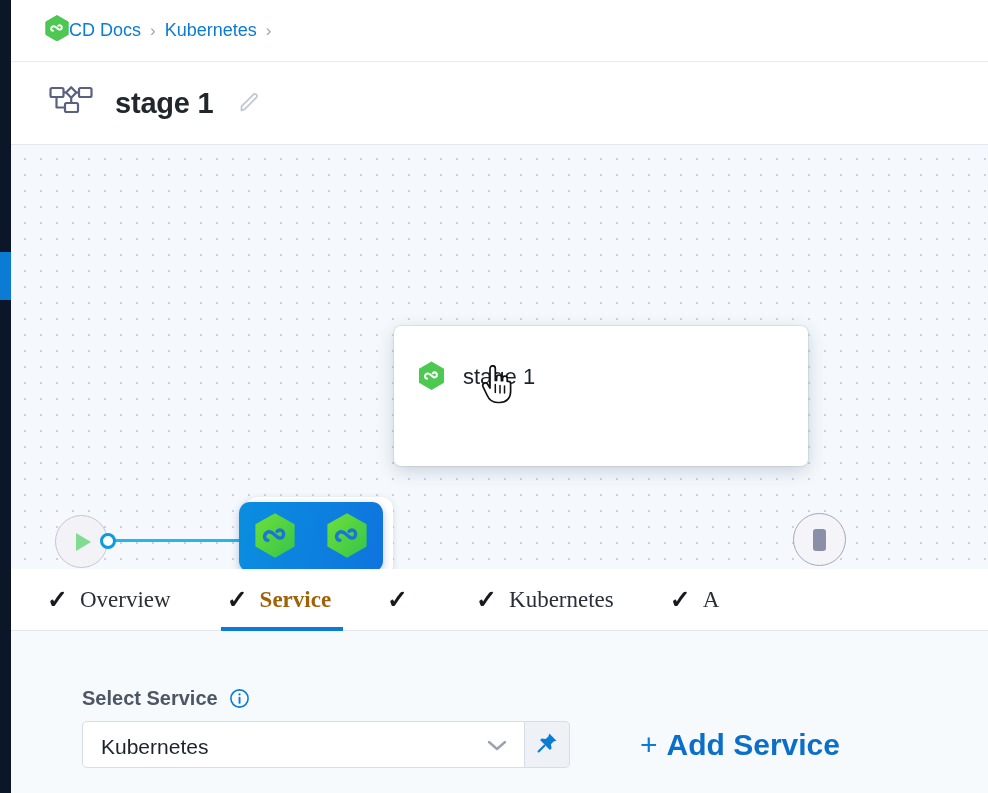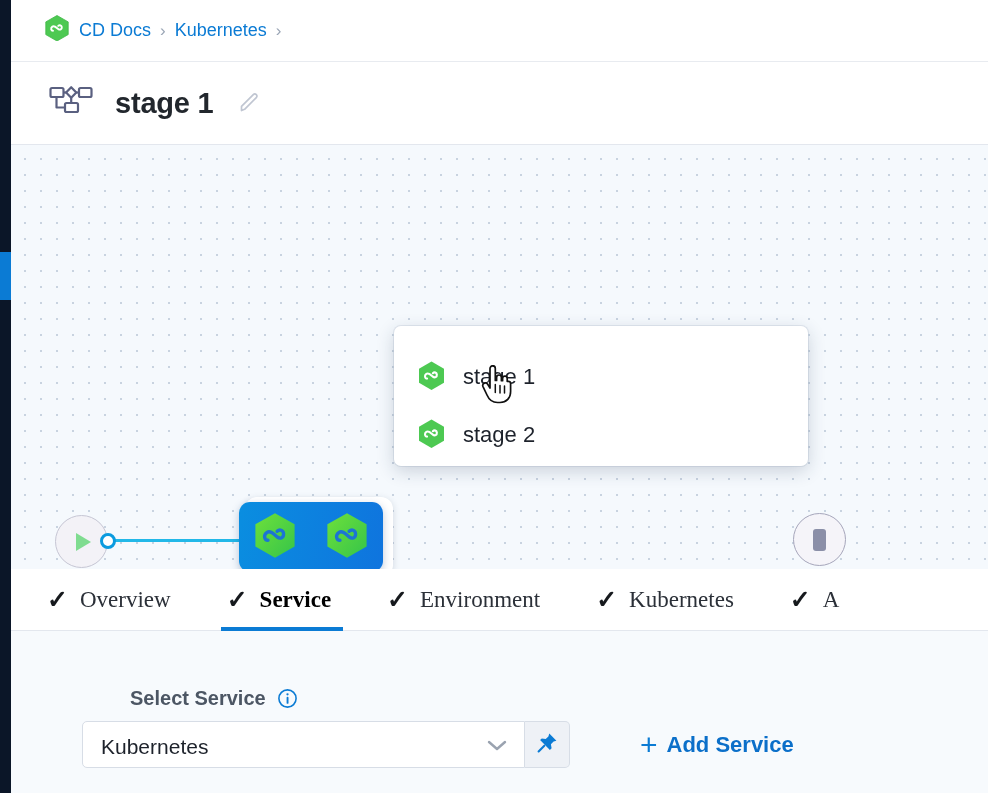--- a/index.html
+++ b/index.html
@@ -265,21 +265,21 @@
     margin-right: 12px;
     line-height: 1;
     font-weight: bold;
   }
   .tab-label {
     font-size: 23px;
     color: #2b3038;
     font-family: Liberation Serif, serif;
   }
   .tab.active .tab-label {
-    color: #000000;
+    color: #a16207;
     font-weight: bold;
   }
   .tab.active::after {
     content: "";
     position: absolute;
     left: -6px; right: -12px;
     bottom: -1px;
     height: 4px;
     background: #0b7bd4;
   }
@@ -291,21 +291,20 @@
     width: 977px;
     height: 162px;
     background: #f7fafd;
   }
   .field-label-row {
     position: absolute;
     left: 71px;
     top: 56px;
     display: flex;
     align-items: center;
-    margin-left: 48px;
   }
   .field-label {
     font-size: 20px;
     color: #4c5664;
     font-weight: bold;
   }
   .info-icon {
     margin-left: 11px;
     display: flex;
     align-items: center;
@@ -355,42 +354,42 @@
     cursor: pointer;
   }
   .plus-glyph {
     font-size: 30px;
     color: #0b7bd4;
     line-height: 1;
     margin-right: 9px;
     font-weight: 500;
   }
   .add-service-label {
-    font-size: 22px;
+    font-size: 30px;
     font-weight: bold;
     color: #0b6fc9;
   }
 </style>
 </head>
 <body>
 
 <div class="left-rail">
   <div class="left-rail-accent"></div>
 </div>
 
 <div class="breadcrumb-bar">
   <div class="crumb">
     <span class="hex">
       <svg width="24" height="26" viewBox="0 0 24 26">
         <polygon points="12,0.5 23.2,6.9 23.2,19.6 12,26 0.8,19.6 0.8,6.9" fill="#4dc952"></polygon>
         <polygon points="12,0.5 23.2,6.9 23.2,19.6 12,26 0.8,19.6 0.8,6.9" fill="none" stroke="#3fb846" stroke-width="0.8"></polygon>
         <path d="M8.0 15.8 C6.0 15.8 5.4 13.0 7.4 11.6 C9.4 10.2 11.4 12.6 13.2 14.0 C15.0 15.4 17.0 14.3 16.8 12.2 C16.6 10.3 14.6 9.6 13.2 10.9" fill="none" stroke="#ffffff" stroke-width="1.9" stroke-linecap="round"></path>
       </svg>
     </span>
-    <span style="margin-left:10px">CD Docs</span>
+    <span style="">CD Docs</span>
   </div>
   <span class="crumb-sep">›</span>
   <div class="crumb">
     <span>Kubernetes</span>
   </div>
   <span class="crumb-sep">›</span>
 </div>
 
 <div class="title-bar">
   <span>
@@ -453,29 +452,20 @@
 <div class="popup">
   <div class="popup-item">
     <span>
       <svg width="27" height="29" viewBox="0 0 24 26">
         <polygon points="12,0.5 23.2,6.9 23.2,19.6 12,26 0.8,19.6 0.8,6.9" fill="#4dc952"></polygon>
         <path d="M8.0 15.8 C6.0 15.8 5.4 13.0 7.4 11.6 C9.4 10.2 11.4 12.6 13.2 14.0 C15.0 15.4 17.0 14.3 16.8 12.2 C16.6 10.3 14.6 9.6 13.2 10.9" fill="none" stroke="#ffffff" stroke-width="1.9" stroke-linecap="round"></path>
       </svg>
     </span>
     <span class="popup-item-label">stage 1</span>
   </div>
-  <div class="popup-item">
-    <span>
-      <svg width="27" height="29" viewBox="0 0 24 26">
-        <polygon points="12,0.5 23.2,6.9 23.2,19.6 12,26 0.8,19.6 0.8,6.9" fill="#4dc952"></polygon>
-        <path d="M8.0 15.8 C6.0 15.8 5.4 13.0 7.4 11.6 C9.4 10.2 11.4 12.6 13.2 14.0 C15.0 15.4 17.0 14.3 16.8 12.2 C16.6 10.3 14.6 9.6 13.2 10.9" fill="none" stroke="#ffffff" stroke-width="1.9" stroke-linecap="round"></path>
-      </svg>
-    </span>
-    <span class="popup-item-label">stage 2</span>
-  </div>
 </div>
 
 <div class="cursor">
   <svg width="34" height="40" viewBox="0 0 34 40">
     <path d="M11 3.5 C11 1.9 12.3 0.8 13.7 0.8 C15.1 0.8 16.3 1.9 16.3 3.5 L16.3 15.5
              L17.6 15.5 L17.6 12.4 C17.6 11.0 18.7 10.0 20.0 10.0 C21.3 10.0 22.4 11.0 22.4 12.4
              L22.4 15.7 L23.6 15.7 L23.6 13.4 C23.6 12.1 24.6 11.1 25.9 11.1 C27.2 11.1 28.2 12.1 28.2 13.4
              L28.2 16.3 L29.3 16.3 C30.6 16.3 31.6 17.3 31.6 18.6 L31.6 26.5
              C31.6 33.0 27.5 37.5 21.0 37.5 L18.5 37.5 C13.0 37.5 9.8 34.2 8.0 30.0
              L4.0 21.6 C3.4 20.2 4.0 18.7 5.4 18.1 C6.6 17.6 8.0 18.1 8.7 19.2 L11 23.0 Z" fill="#ffffff" stroke="#111111" stroke-width="1.7" stroke-linejoin="round"></path>
@@ -487,21 +477,20 @@
   <div class="tab">
     <span class="tab-check">✓</span>
     <span class="tab-label">Overview</span>
   </div>
   <div class="tab active">
     <span class="tab-check">✓</span>
     <span class="tab-label">Service</span>
   </div>
   <div class="tab">
     <span class="tab-check">✓</span>
-    <span class="tab-label">Environment</span>
   </div>
   <div class="tab">
     <span class="tab-check">✓</span>
     <span class="tab-label">Kubernetes</span>
   </div>
   <div class="tab">
     <span class="tab-check">✓</span>
     <span class="tab-label">A</span>
   </div>
 </div>

